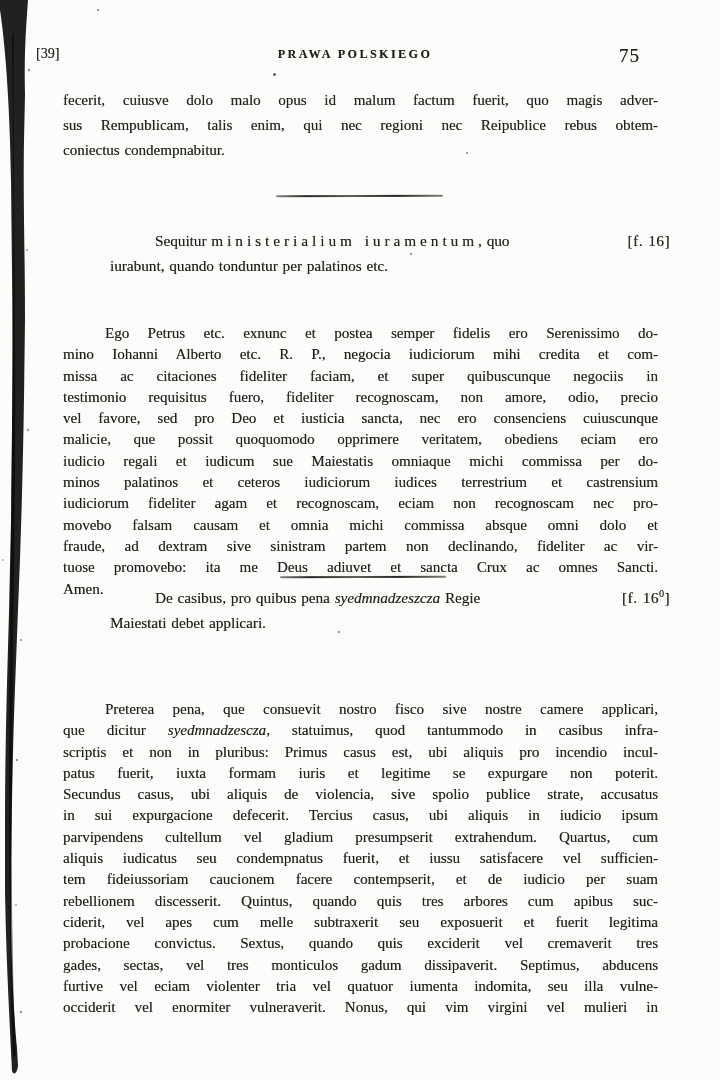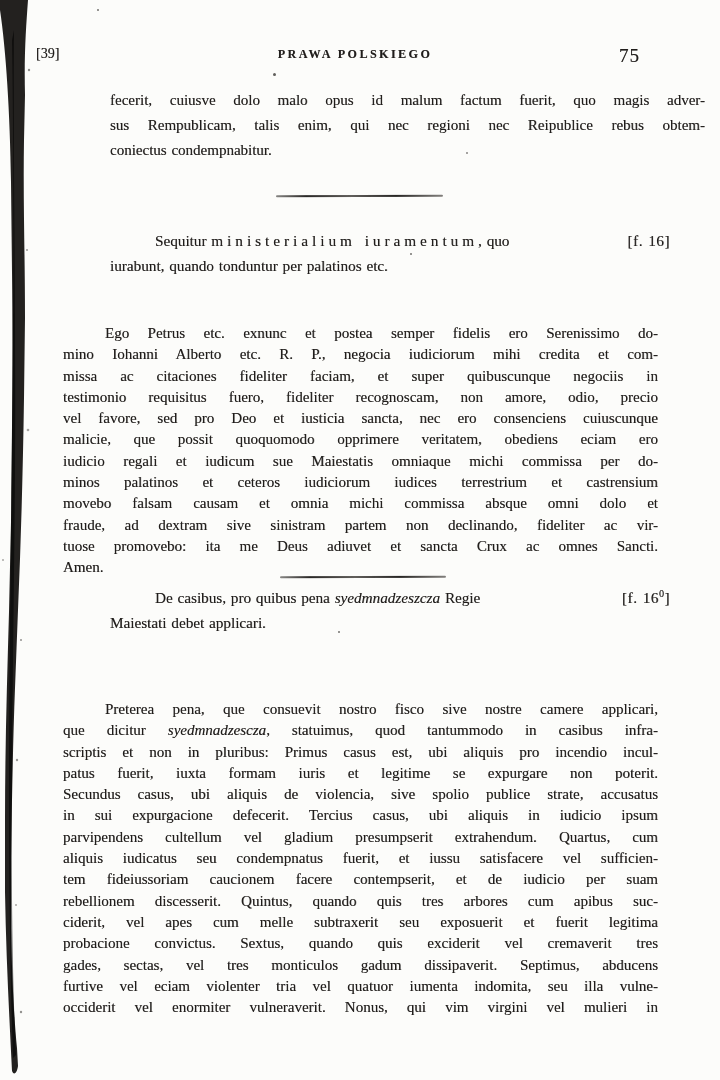--- a/index.html
+++ b/index.html
@@ -74,21 +74,21 @@
   <div class="speck" style="left:97px; top:9px; width:2px; height:2px; opacity:.7;"></div>
   <div class="speck" style="left:273px; top:73px; width:3px; height:3px; opacity:.8;"></div>
   <div class="speck" style="left:466px; top:152px; width:2px; height:2px; opacity:.6;"></div>
   <div class="speck" style="left:410px; top:253px; width:2px; height:2px; opacity:.7;"></div>
   <div class="speck" style="left:338px; top:631px; width:2px; height:2px; opacity:.7;"></div>
 
   <div class="hdr-bracket ink">[39]</div>
   <div class="hdr-title ink">PRAWA POLSKIEGO</div>
   <div class="hdr-pagenum ink">75</div>
 
-  <div class="block p1 ink" style="top:88px;margin-left:47px;">
+  <div class="block p1 ink" style="top:88px;">
     <div class="line">fecerit, cuiusve dolo malo opus id malum factum fuerit, quo magis adver-</div>
     <div class="line">sus Rempublicam, talis enim, qui nec regioni nec Reipublice rebus obtem-</div>
     <div class="line lastline">coniectus condempnabitur.</div>
   </div>
 
   <div class="rule" style="top:195px; left:276px; width:167px;"></div>
 
   <div class="block ink" style="top:229px;">
     <div class="h-line h-ind1">
       <span>Sequitur </span><span class="sperr">ministerialium iuramentum</span><span>, quo</span>
@@ -99,20 +99,21 @@
 
   <div class="block ink" style="top:283px;">
     <div class="line indent">Ego Petrus etc.  exnunc et postea semper fidelis ero Serenissimo do-</div>
     <div class="line">mino Iohanni Alberto etc. R. P., negocia iudiciorum mihi credita et com-</div>
     <div class="line">missa ac citaciones fideliter faciam, et super quibuscunque negociis in</div>
     <div class="line">testimonio requisitus fuero, fideliter recognoscam, non amore, odio, precio</div>
     <div class="line">vel favore, sed pro Deo et iusticia sancta, nec ero consenciens cuiuscunque</div>
     <div class="line">malicie, que possit quoquomodo opprimere veritatem, obediens eciam ero</div>
     <div class="line">iudicio regali et iudicum sue Maiestatis omniaque michi commissa per do-</div>
     <div class="line">minos palatinos et ceteros iudiciorum iudices terrestrium et castrensium</div>
+    <div class="line">iudiciorum fideliter agam et recognoscam, eciam non recognoscam nec pro-</div>
     <div class="line">movebo falsam causam et omnia michi commissa absque omni dolo et</div>
     <div class="line">fraude, ad dextram sive sinistram partem non declinando, fideliter ac vir-</div>
     <div class="line">tuose promovebo: ita me Deus adiuvet et sancta Crux ac omnes Sancti.</div>
     <div class="line lastline">Amen.</div>
   </div>
 
   <div class="rule" style="top:576px; left:280px; width:166px;"></div>
 
   <div class="block ink" style="top:586px;">
     <div class="h-line h-ind1">

